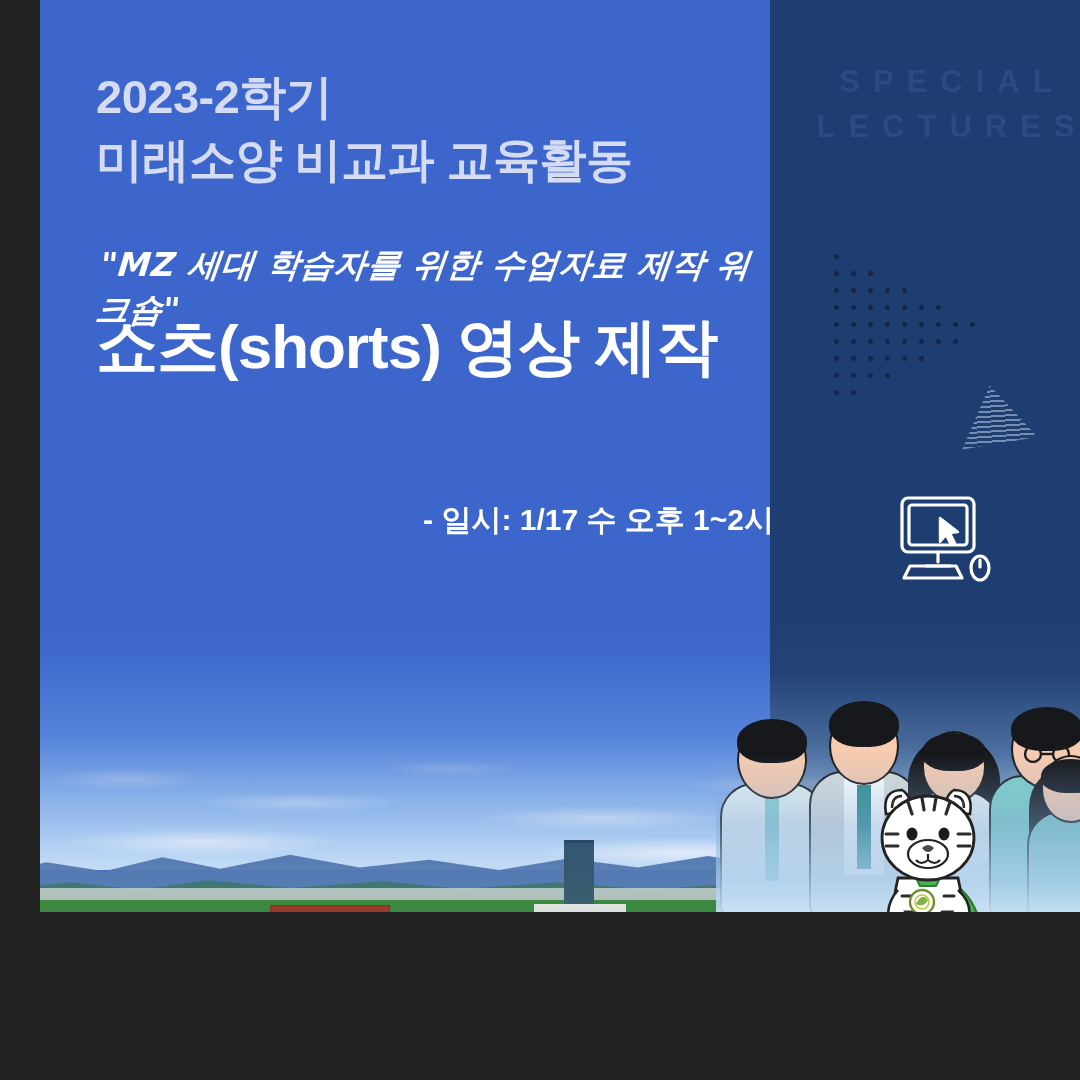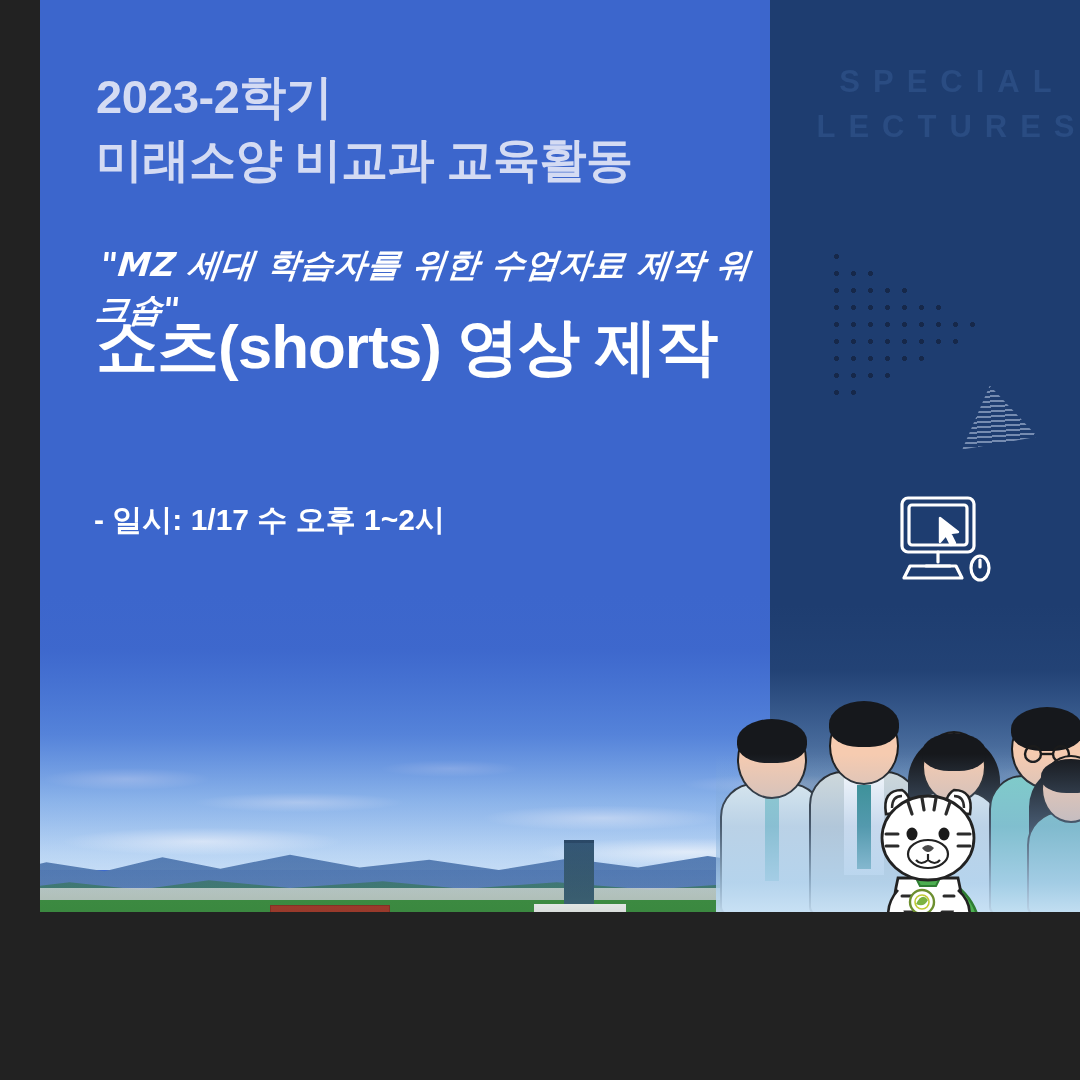--- a/index.html
+++ b/index.html
@@ -228,20 +228,21 @@
     letter-spacing: -1px;
     line-height: 1.1;
   }
   .details {
     position: absolute; left: 54px; top: 496px;
     width: 680px;
     color: #FFFFFF;
     font-weight: 700;
     font-size: 30px;
     line-height: 1.6;
+    text-align: right;
   }
   .details div { white-space: nowrap; }
 
   
   .people {
     position: absolute; left: 676px; top: 655px;
     width: 404px; height: 260px;
   }
   .person {
     position: absolute;

